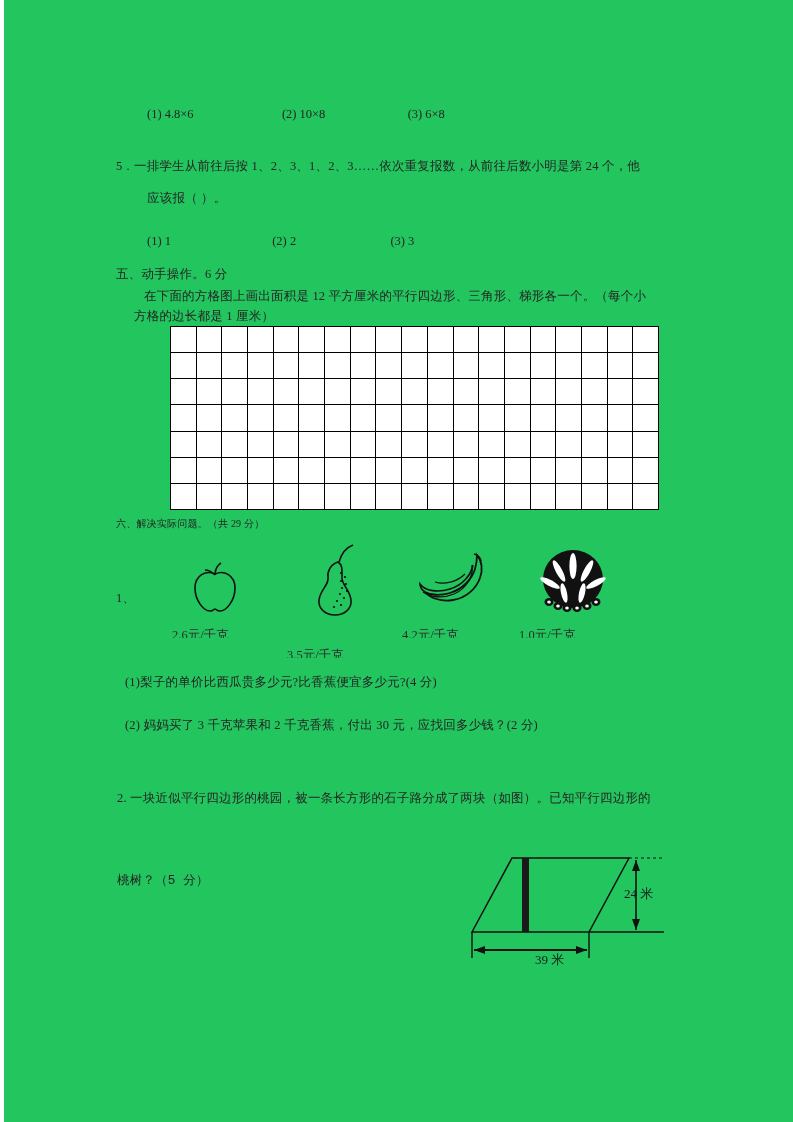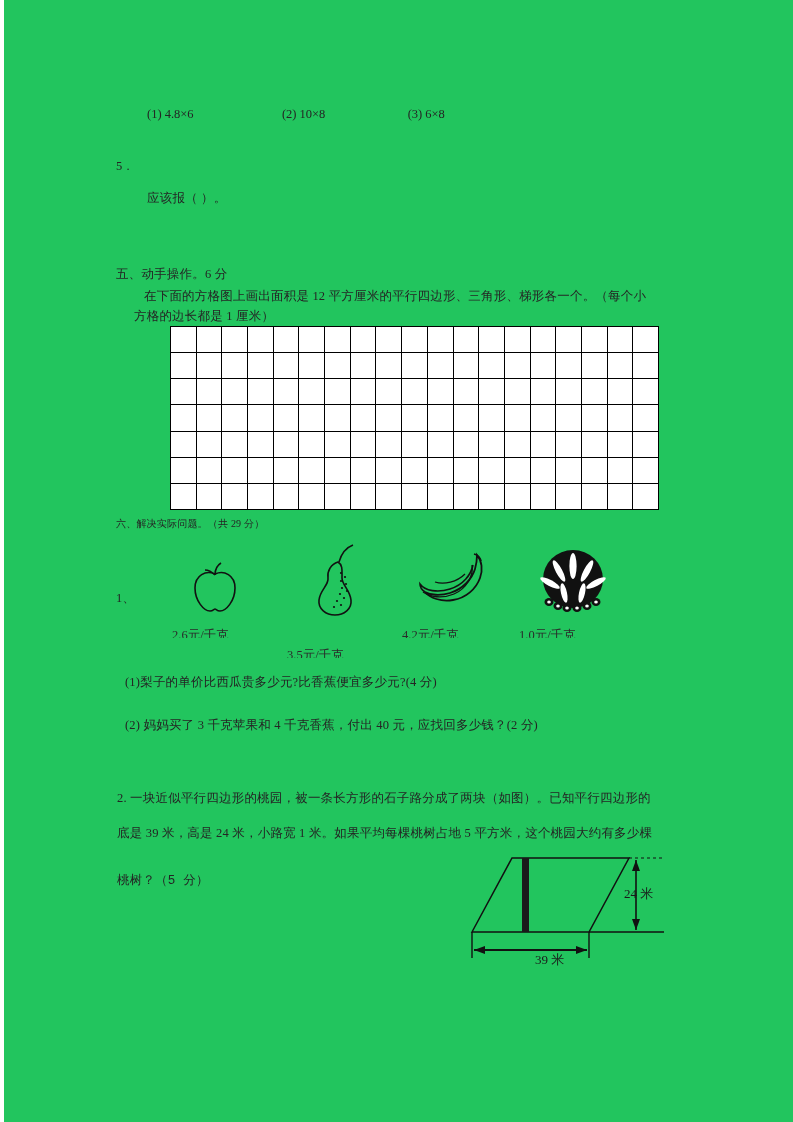--- a/index.html
+++ b/index.html
@@ -88,22 +88,30 @@
 
   <div class="choices" style="left:143px; top:107px;">
     <span>(1)  4.8×6</span>
     <span style="width:82px;"></span>
     <span>(2)  10×8</span>
     <span style="width:76px;"></span>
     <span>(3)  6×8</span>
   </div>
 
   <div class="tline num-lead" style="left:112px; top:160px; font-size:12.5px;">5 .</div>
+  <div class="tline" style="left:130px; top:160px; font-size:12.5px;">一排学生从前往后按 1、2、3、1、2、3……依次重复报数，从前往后数小明是第 24 个，他</div>
   <div class="tline" style="left:143px; top:192px; font-size:12.5px;">应该报（         ）。</div>
 
+  <div class="choices" style="left:143px; top:234px;">
+    <span>(1)  1</span>
+    <span style="width:95px;"></span>
+    <span>(2)  2</span>
+    <span style="width:88px;"></span>
+    <span>(3)  3</span>
+  </div>
 
   <div class="tline" style="left:112px; top:268px; font-size:12.5px;">五、动手操作。6 分</div>
   <div class="tline" style="left:140px; top:290px; font-size:12.5px;">在下面的方格图上画出面积是 12 平方厘米的平行四边形、三角形、梯形各一个。（每个小</div>
   <div class="tline" style="left:130px; top:310px; font-size:12.5px;">方格的边长都是 1 厘米）</div>
 
   <div class="sqgrid" id="square-grid" style="left:166px; top:326px; width:489px; height:184px;
               grid-template-columns:repeat(19, 1fr); grid-template-rows:repeat(7, 1fr);">
       <div class="cell"></div>
       <div class="cell"></div>
       <div class="cell"></div>
@@ -311,24 +319,23 @@
       </g>
     </svg>
   </div>
 
   <div class="price" style="left:168px; top:627px; width:92px; height:11px;">2.6元/千克</div>
   <div class="price" style="left:283px; top:627px; width:92px; height:11px;margin-top:20px;">3.5元/千克</div>
   <div class="price" style="left:398px; top:627px; width:92px; height:11px;">4.2元/千克</div>
   <div class="price" style="left:515px; top:627px; width:92px; height:11px;">1.0元/千克</div>
 
   <div class="tline" style="left:121px; top:647px; font-size:12.5px;margin-top:29px;">(1)梨子的单价比西瓜贵多少元?比香蕉便宜多少元?(4 分)</div>
-  <div class="tline" style="left:121px; top:719px; font-size:12.5px;">(2) 妈妈买了 3 千克苹果和 4 千克香蕉，付出 40 元，应找回多少钱？(2 分)</div>
+  <div class="tline" style="left:121px; top:719px; font-size:12.5px;">(2) 妈妈买了 3 千克苹果和 2 千克香蕉，付出 30 元，应找回多少钱？(2 分)</div>
 
   <div class="tline" style="left:113px; top:792px; font-size:12.5px;">2. 一块近似平行四边形的桃园，被一条长方形的石子路分成了两块（如图）。已知平行四边形的</div>
-  <div class="tline" style="left:113px; top:827px; font-size:12.5px;">底是 39 米，高是 24 米，小路宽 1 米。如果平均每棵桃树占地 5 平方米，这个桃园大约有多少棵</div>
   <div class="tline" style="left:113px; top:875px; font-size:12.5px;font-family:Liberation Mono, monospace;">桃树？（5 分）</div>
 
   <div class="diagram" style="left:455px; top:840px;">
     <svg width="230" height="140" viewBox="0 0 230 140">
 
       <polygon points="13,92 53,18 170,18 130,92" fill="none" stroke="#111" stroke-width="1.5"></polygon>
 
       <rect x="63" y="18" width="7" height="74" fill="#1a1a1a"></rect>
 
       <line x1="130" y1="92" x2="205" y2="92" stroke="#111" stroke-width="1.5"></line>

